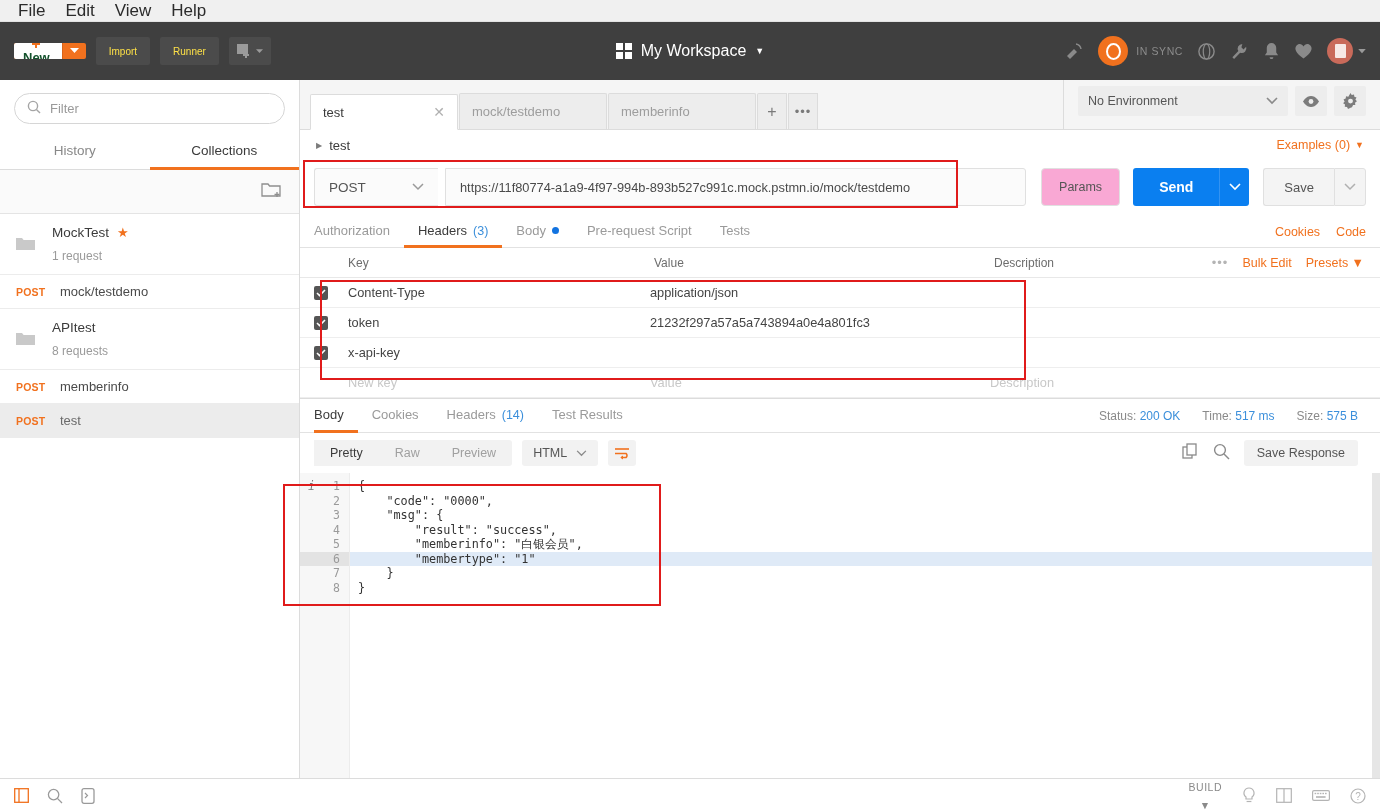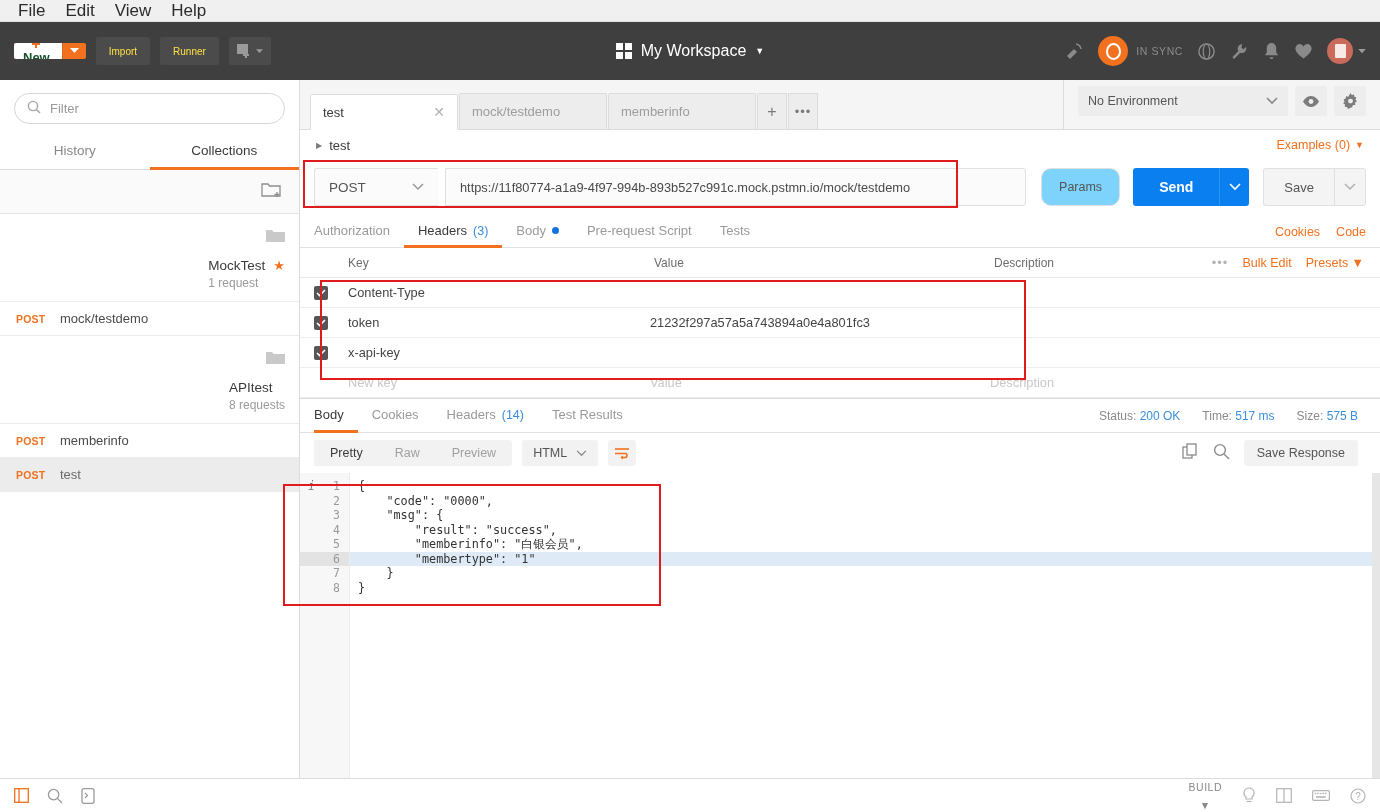--- a/index.html
+++ b/index.html
@@ -99,26 +99,26 @@
     color: #888; cursor: pointer; border-bottom: 3px solid transparent; margin-bottom: -1px;
   }
   .sb-tab.active { color: #3b3b3b; border-bottom-color: #f1711e; }
   .sb-actionrow {
     height: 44px; background: #fafafa; border-bottom: 1px solid #e4e4e4;
     display: flex; align-items: center; justify-content: flex-end; padding-right: 18px;
   }
   .newfolder-ico { cursor: pointer; }
   .coll-list { flex: 1; overflow: auto; }
   .coll-item {
-    display: flex; align-items: flex-end; gap: 11px; padding: 11px 14px 11px 16px;
-    border-bottom: 1px solid #ececec; cursor: pointer; flex-direction: column;
+    display: flex; align-items: center; gap: 17px; padding: 11px 14px 11px 16px;
+    border-bottom: 1px solid #ececec; cursor: pointer;
   }
   .folder-ico { margin-top: 3px; flex: none; }
   .coll-name { font-size: 13.5px; color: #3b3b3b; display: flex; align-items: center; gap: 8px; }
-  .coll-sub { font-size: 12px; color: #9a9a9a; margin-top: 3px; }
+  .coll-sub { font-size: 12px; color: #9a9a9a; margin-top: 9px; }
   .star { color: #f1711e; font-size: 13px; }
   .req-item {
     display: flex; align-items: center; gap: 10px; padding: 9px 14px 9px 16px;
     border-bottom: 1px solid #ececec; cursor: pointer;
   }
   .req-item.sel { background: #ececec; }
   .req-method { font-size: 10.5px; font-weight: bold; color: #f1711e; width: 34px; flex: none; letter-spacing: .2px; }
   .req-name { font-size: 13px; color: #4a4a4a; }
   .req-item.sel .req-name { color: #6b6b6b; }
 
@@ -170,22 +170,22 @@
     justify-content: space-between; padding: 0 14px; cursor: pointer;
   }
   .method-box .m { font-size: 13.5px; color: #555; }
   .url-box {
     flex: 1; height: 38px; background: #fbfbfb; border: 1px solid #e0e0e0;
     border-radius: 0 3px 3px 0; display: flex; align-items: center; padding: 0 14px;
     font-size: 12.8px; color: #4a4a4a; min-width: 0;
   }
   .url-box span { white-space: nowrap; overflow: hidden; text-overflow: ellipsis; }
   .params-btn {
-    height: 38px; padding: 0 17px; background: #7dd3fc; border: 1px solid #e0e0e0;
-    border-radius: 10px; display: flex; align-items: center; font-size: 12.5px; color: #555; cursor: pointer;
+    height: 38px; padding: 0 17px; background: #f9a8d4; border: 1px solid #e0e0e0;
+    border-radius: 4px; display: flex; align-items: center; font-size: 12.5px; color: #555; cursor: pointer;
     margin-left: 8px;
   }
   .send-group { display: flex; margin-left: 6px; }
   .send-btn {
     height: 38px; padding: 0 26px; background: #0a7ff0; color: #fff; font-size: 14px; font-weight: bold;
     display: flex; align-items: center; border-radius: 3px 0 0 3px; cursor: pointer;
   }
   .send-caret {
     width: 30px; height: 38px; background: #0a7ff0; color: #fff; border-left: 1px solid #3393f2;
     display: flex; align-items: center; justify-content: center; border-radius: 0 3px 3px 0; cursor: pointer;
@@ -591,20 +591,21 @@
         </div>
       </div>
 
       <div class="kvrow">
         <span class="kv-check">
           <svg width="10" height="8" viewBox="0 0 10 8">
               <path d="M1 4 L3.6 6.6 L9 1" stroke="#fff" stroke-width="1.6" fill="none"></path>
             </svg>
         </span>
         <span class="c1">Content-Type</span>
+        <span class="c2">application/json</span>
         <span class="c3"></span>
       </div>
       <div class="kvrow">
         <span class="kv-check">
           <svg width="10" height="8" viewBox="0 0 10 8">
               <path d="M1 4 L3.6 6.6 L9 1" stroke="#fff" stroke-width="1.6" fill="none"></path>
             </svg>
         </span>
         <span class="c1">token</span>
         <span class="c2">21232f297a57a5a743894a0e4a801fc3</span>

